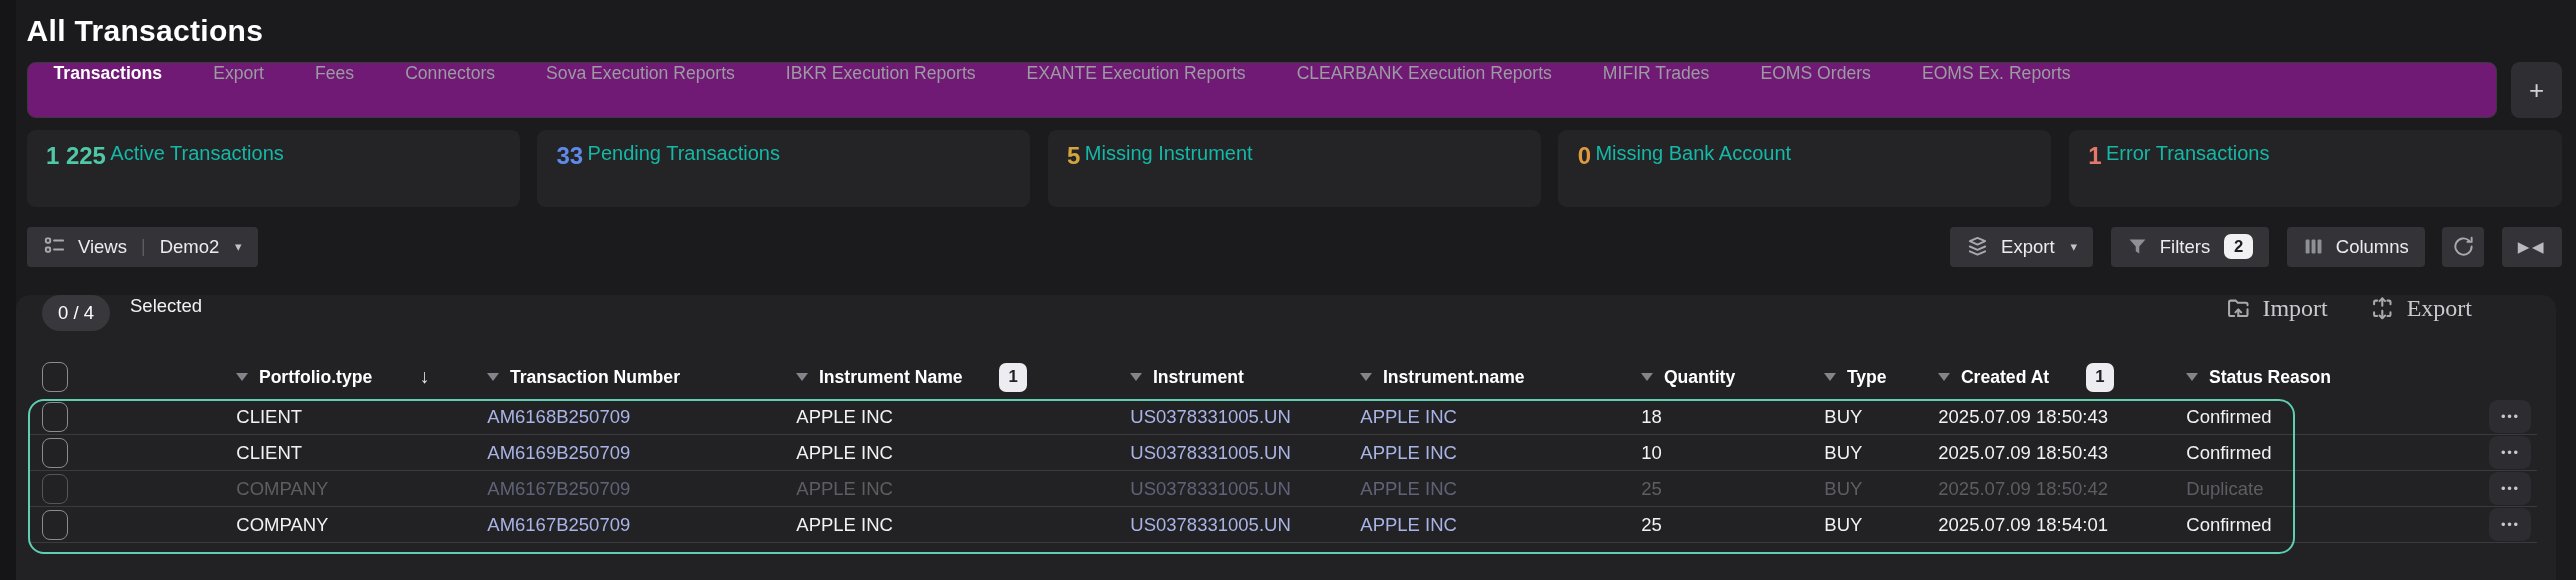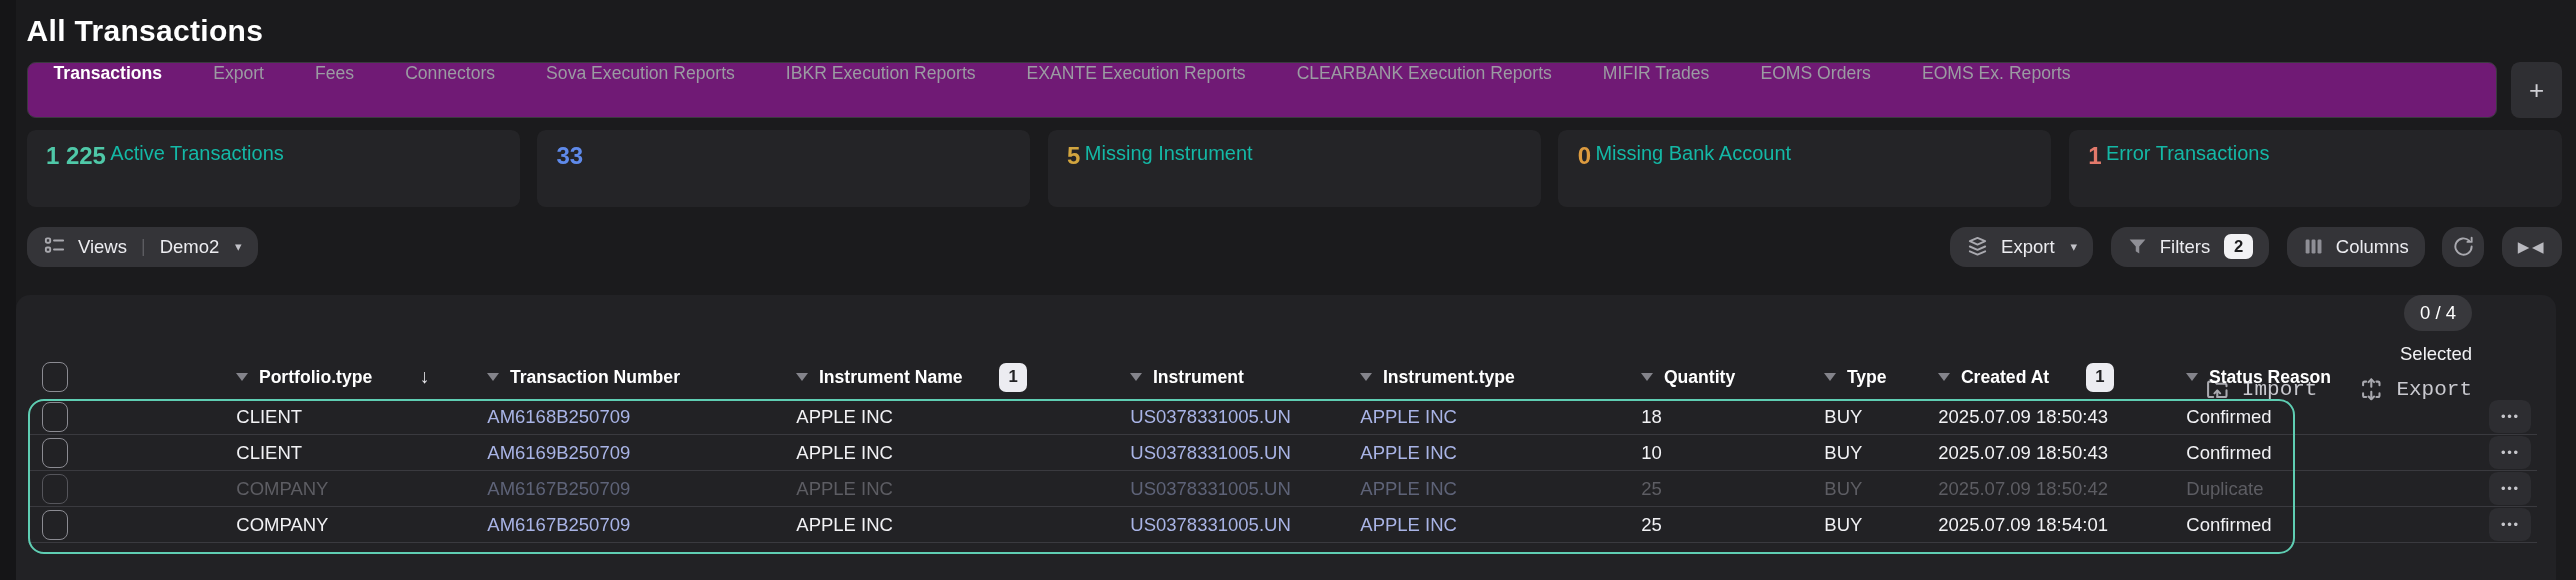--- a/index.html
+++ b/index.html
@@ -36,47 +36,47 @@
   .stat-card {
     flex:1; height:77px; background:#242427; border-radius:8.8px;
     padding:11.4px 19.3px; display:flex; flex-direction:row; gap:4.4px;
   }
   .stat-value { font-size:24px; font-weight:700; }
   .stat-label { font-size:20px; color:#14b8a6; }
 
   .toolbar { display:flex; align-items:center; margin-top:19.3px; height:40px; gap:17.6px; }
   .btn {
     display:inline-flex; align-items:center; gap:12.3px; height:40px;
-    background:#343438; border:none; border-radius:16px; color:#ececf0;
+    background:#343438; border:none; border-radius:4px; color:#ececf0;
     font-size:18.5px; padding:0 16px; font-family:"Liberation Sans", sans-serif;
   }
   .btn .caret { font-size:13px; color:#c2c2c8; margin-left:3.5px; }
   .btn-divider { color:#5c5c61; font-size:17.6px; margin:0 1.8px; }
   .spacer { flex:1; }
   .icon-btn { width:42px; justify-content:center; padding:0; }
   .collapse-btn { width:60px; justify-content:center; padding:0; font-size:15px; letter-spacing:2.6px; color:#b9b9bf; }
   .filters-badge {
     background:#f1f1f4; color:#1d1d1f; font-weight:700; font-size:16.7px;
     border-radius:7px; padding:2.6px 9.7px; margin-left:1.8px;
   }
 
   
   .panel {
     position:absolute; left:0; top:295px; width:2540px; height:285px;
     background:#222225; border-radius:14px 14px 0 0;
   }
-  .selected-bar { height:60px; display:flex; align-items:flex-end; padding:0 84px 0 26px; gap:12px;flex-direction:column; }
+  .selected-bar { height:60px; display:flex; align-items:flex-start; padding:0 84px 0 26px; gap:20px; }
   .selected-pill {
     background:#38383c; border-radius:878px; padding:7px 16px;
     font-size:18.5px; color:#ffffff;
   }
   .selected-label { font-size:18.5px; color:#f2f2f5; }
   .ghost-btn {
     display:inline-flex; align-items:center; gap:12.3px; background:transparent; border:none;
-    color:#c9c9cf; font-size:21px; font-family:Liberation Mono, monospace;
+    color:#c9c9cf; font-size:24px; font-family:Liberation Serif, serif;
   }
   .io-group { margin-left:auto; display:flex; gap:42px; }
 
   .table { padding:0 19.3px 0 12.3px; }
   .trow {
     display:grid;
     grid-template-columns:76px 369px 309px 334px 230px 281px 183px 114px 248px 204px minmax(0,1fr);
     align-items:center;
   }
   .thead { height:44px; }
@@ -146,20 +146,21 @@
       </button>
     </div>
 
     <div class="stats">
         <div class="stat-card">
     <div class="stat-value" style="color: rgb(79, 200, 168);">1 225</div>
     <div class="stat-label">Active Transactions</div>
   </div>
         <div class="stat-card">
     <div class="stat-value" style="color: rgb(95, 138, 234);">33</div>
+    <div class="stat-label">Pending Transactions</div>
   </div>
         <div class="stat-card">
     <div class="stat-value" style="color: rgb(210, 165, 63);">5</div>
     <div class="stat-label">Missing Instrument</div>
   </div>
         <div class="stat-card">
     <div class="stat-value" style="color: rgb(221, 155, 63);">0</div>
     <div class="stat-label">Missing Bank Account</div>
   </div>
         <div class="stat-card">
@@ -292,21 +293,21 @@
           <span class="dd"></span>
           <span>Instrument Name</span>
           <span class="count-badge">1</span>
         </div>
         <div class="th">
           <span class="dd"></span>
           <span>Instrument</span>
         </div>
         <div class="th">
           <span class="dd"></span>
-          <span>Instrument.type</span>
+          <span>Instrument.name</span>
         </div>
         <div class="th">
           <span class="dd"></span>
           <span>Quantity</span>
         </div>
         <div class="th">
           <span class="dd"></span>
           <span>Type</span>
         </div>
         <div class="th">

